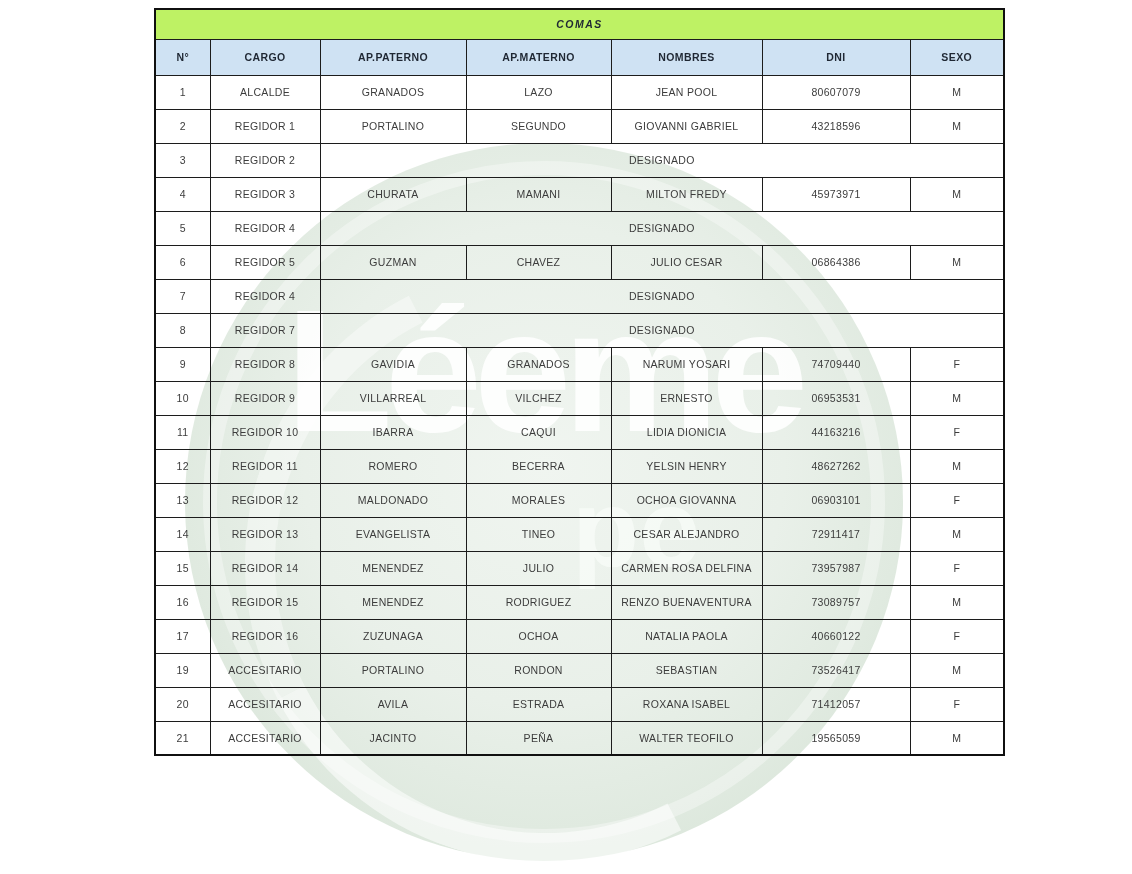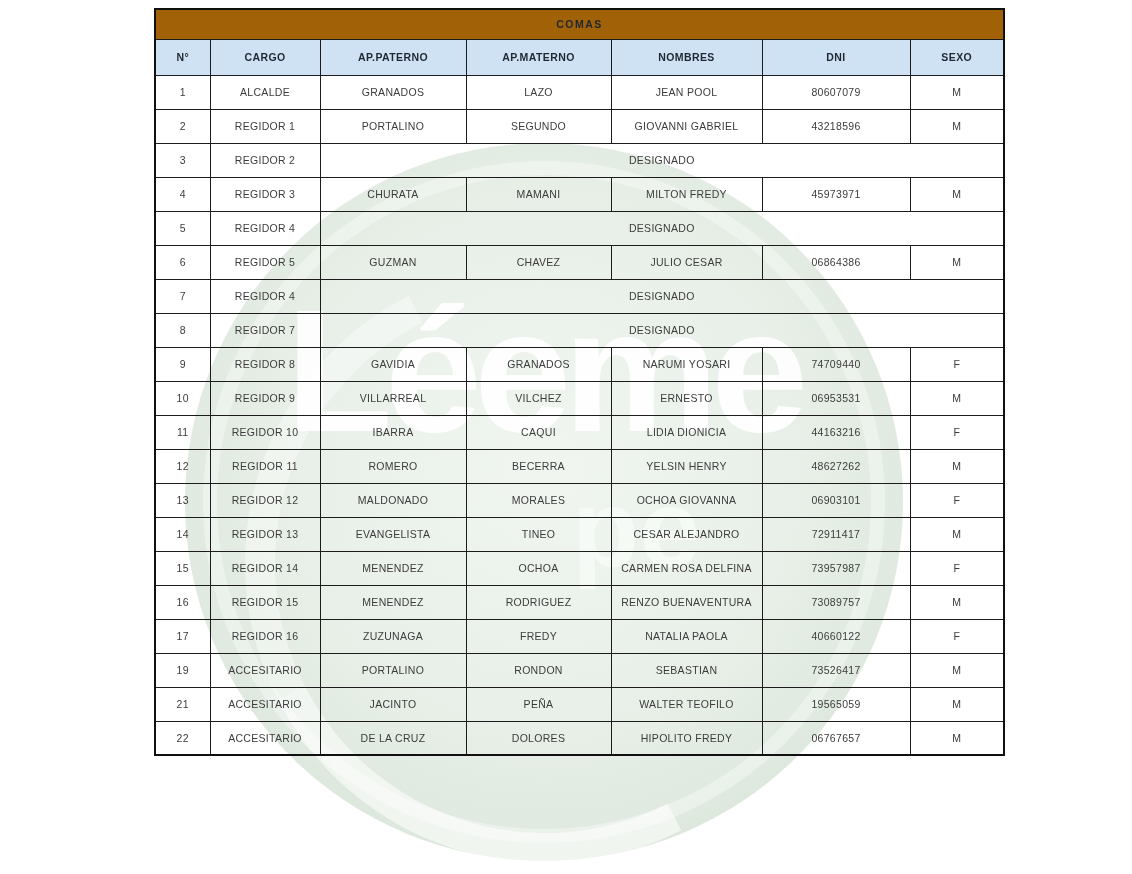--- a/index.html
+++ b/index.html
@@ -78,26 +78,27 @@
     font-size: 10.5px;
     text-align: center;
     vertical-align: middle;
     padding: 1px 3px;
     line-height: 1.15;
     overflow: hidden;
   }
   table.roster { border: 2px solid #101010; }
   th.title-cell {
     height: 30px;
-    background: #a16207;
+    background: #bef264;
     color: #1f2733;
     font-weight: bold;
     font-size: 11px;
     letter-spacing: 1.5px;
     border-bottom-width: 2px;
+    font-style: italic;
   }
   tr.header-row th {
     height: 36px;
     background: #cfe2f3;
     color: #1f2733;
     font-weight: bold;
     letter-spacing: 0.4px;
   }
   tbody td {
     height: 34px;
@@ -252,66 +253,66 @@
           <td>EVANGELISTA</td>
           <td>TINEO</td>
           <td>CESAR ALEJANDRO</td>
           <td>72911417</td>
           <td>M</td>
         </tr>
         <tr>
           <td>15</td>
           <td>REGIDOR 14</td>
           <td>MENENDEZ</td>
-          <td>OCHOA</td>
+          <td>JULIO</td>
           <td>CARMEN ROSA DELFINA</td>
           <td>73957987</td>
           <td>F</td>
         </tr>
         <tr>
           <td>16</td>
           <td>REGIDOR 15</td>
           <td>MENENDEZ</td>
           <td>RODRIGUEZ</td>
           <td>RENZO BUENAVENTURA</td>
           <td>73089757</td>
           <td>M</td>
         </tr>
         <tr>
           <td>17</td>
           <td>REGIDOR 16</td>
           <td>ZUZUNAGA</td>
-          <td>FREDY</td>
+          <td>OCHOA</td>
           <td>NATALIA PAOLA</td>
           <td>40660122</td>
           <td>F</td>
         </tr>
         <tr>
           <td>19</td>
           <td>ACCESITARIO</td>
           <td>PORTALINO</td>
           <td>RONDON</td>
           <td>SEBASTIAN</td>
           <td>73526417</td>
           <td>M</td>
         </tr>
         <tr>
+          <td>20</td>
+          <td>ACCESITARIO</td>
+          <td>AVILA</td>
+          <td>ESTRADA</td>
+          <td>ROXANA ISABEL</td>
+          <td>71412057</td>
+          <td>F</td>
+        </tr>
+        <tr>
           <td>21</td>
           <td>ACCESITARIO</td>
           <td>JACINTO</td>
           <td>PEÑA</td>
           <td>WALTER TEOFILO</td>
           <td>19565059</td>
           <td>M</td>
         </tr>
-        <tr>
-          <td>22</td>
-          <td>ACCESITARIO</td>
-          <td>DE LA CRUZ</td>
-          <td>DOLORES</td>
-          <td>HIPOLITO FREDY</td>
-          <td>06767657</td>
-          <td>M</td>
-        </tr>
       </tbody>
   </table>
 
 </div>
 
 </body></html>

